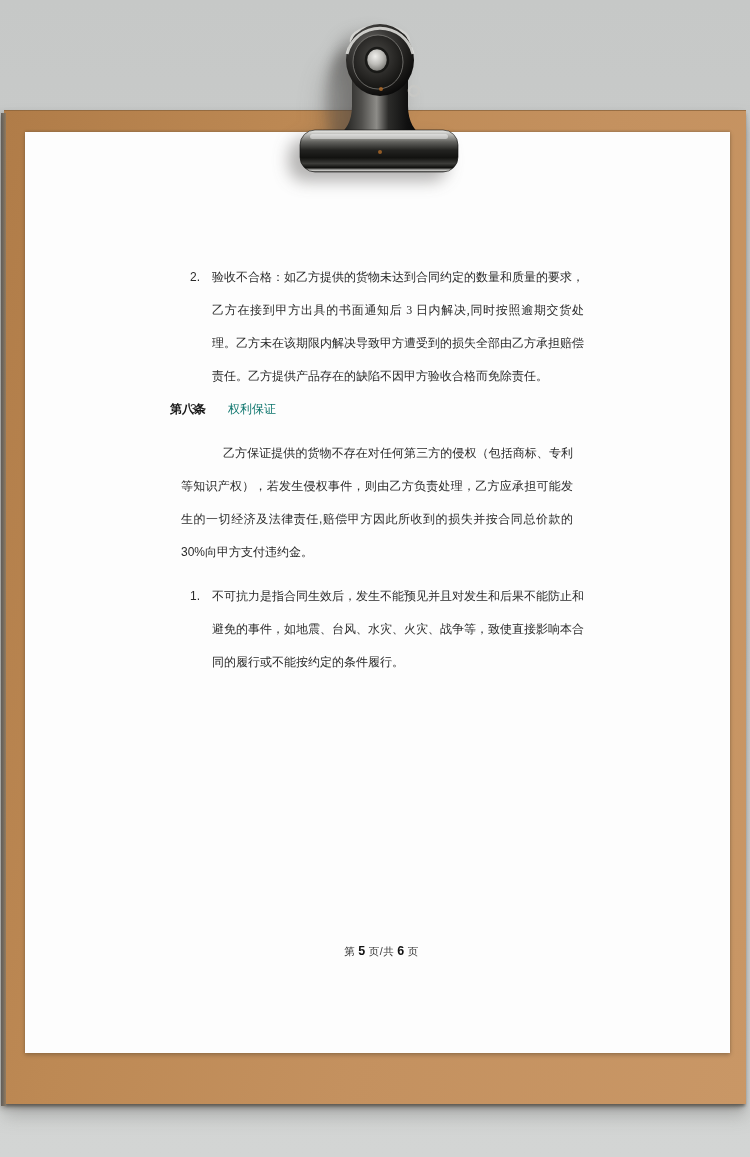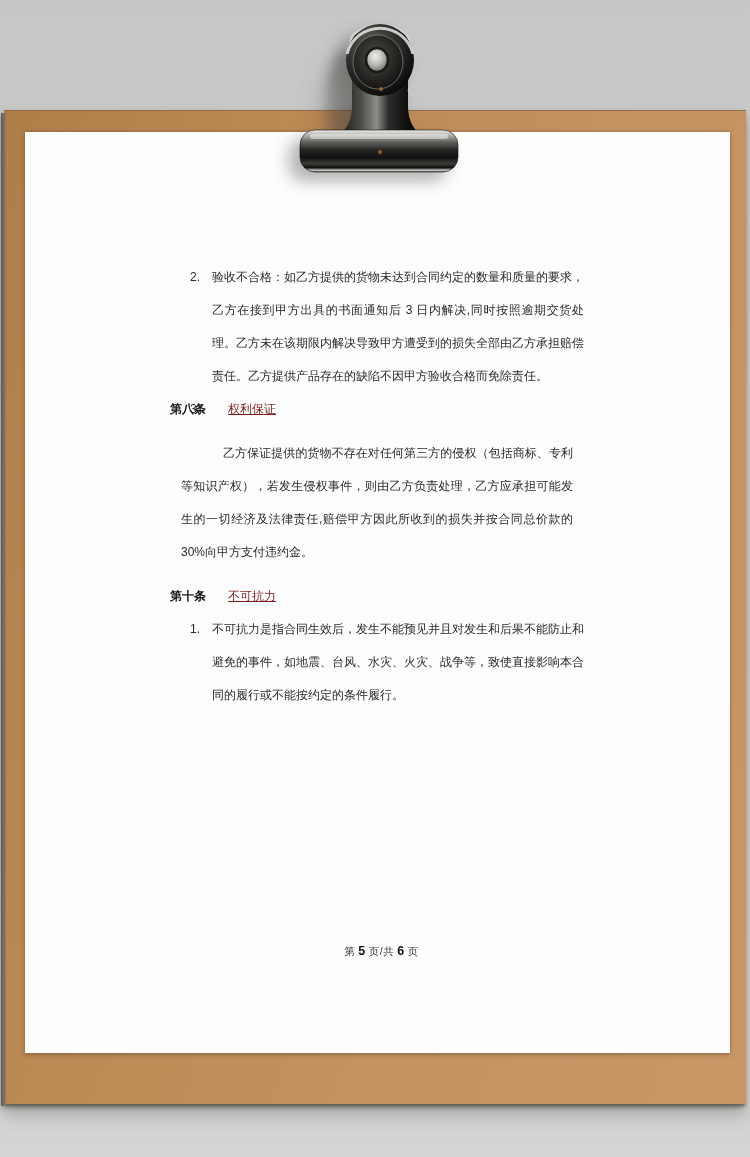--- a/index.html
+++ b/index.html
@@ -26,25 +26,25 @@
     box-shadow:0 -1px 2px rgba(110,86,60,.35),0 2px 4px rgba(90,70,48,.45);
   }
   
   .doc{
     position:absolute;left:145px;top:129px;width:414px;
     font-size:12px;line-height:33px;color:#2a2a2a;
     text-align:justify;text-justify:inter-ideograph;
   }
   .list-item{position:relative;}
   .list-item .num{position:absolute;left:20px;top:0;}
-  .list-item .txt{display:block;margin-left:42px;}
+  .list-item .txt{display:block;margin-left:42px;font-family:Liberation Serif, serif;}
   .para{margin:11px;text-indent:42px;}
   .heading{white-space:nowrap;text-align:left;}
   .heading .hlabel{font-weight:700;color:#141414;margin-right:22px;}
-  .heading .htitle{font-weight:400;color:#7f1d1d;text-decoration:underline;}
+  .heading .htitle{font-weight:400;color:#0f766e;}
   .footer{
     position:absolute;left:8px;right:0;top:812px;text-align:center;
     font-size:10.5px;color:#333;letter-spacing:.5px;
   }
   .footer .fnum{font-weight:700;font-size:12.5px;color:#111;margin:0 3px;}
   
   .clip-svg{
     position:absolute;left:268px;top:14px;
     filter:drop-shadow(-11px 9px 8px rgba(62,60,57,.38));
   }
@@ -70,23 +70,20 @@
       </div>
 
       <div class="heading">
         <span class="hlabel">第八条</span><span class="htitle">权利保证</span>
       </div>
 
       <p class="para">乙方保证提供的货物不存在对任何第三方的侵权（包括商标、专利等知识产权），若发生侵权事件，则由乙方负责处理，乙方应承担可能发生的一切经济及法律责任,赔偿甲方因此所收到的损失并按合同总价款的 30%向甲方支付违约金。</p>
 
 
 
-      <div class="heading">
-        <span class="hlabel">第十条</span><span class="htitle">不可抗力</span>
-      </div>
 
       <div class="list-item">
         <span class="num">1.</span>
         <span class="txt">不可抗力是指合同生效后，发生不能预见并且对发生和后果不能防止和避免的事件，如地震、台风、水灾、火灾、战争等，致使直接影响本合同的履行或不能按约定的条件履行。</span>
       </div>
 
     </div>
 
     <div class="footer"><span>第</span><span class="fnum">5</span><span>页/共</span><span class="fnum">6</span><span>页</span></div>
 

